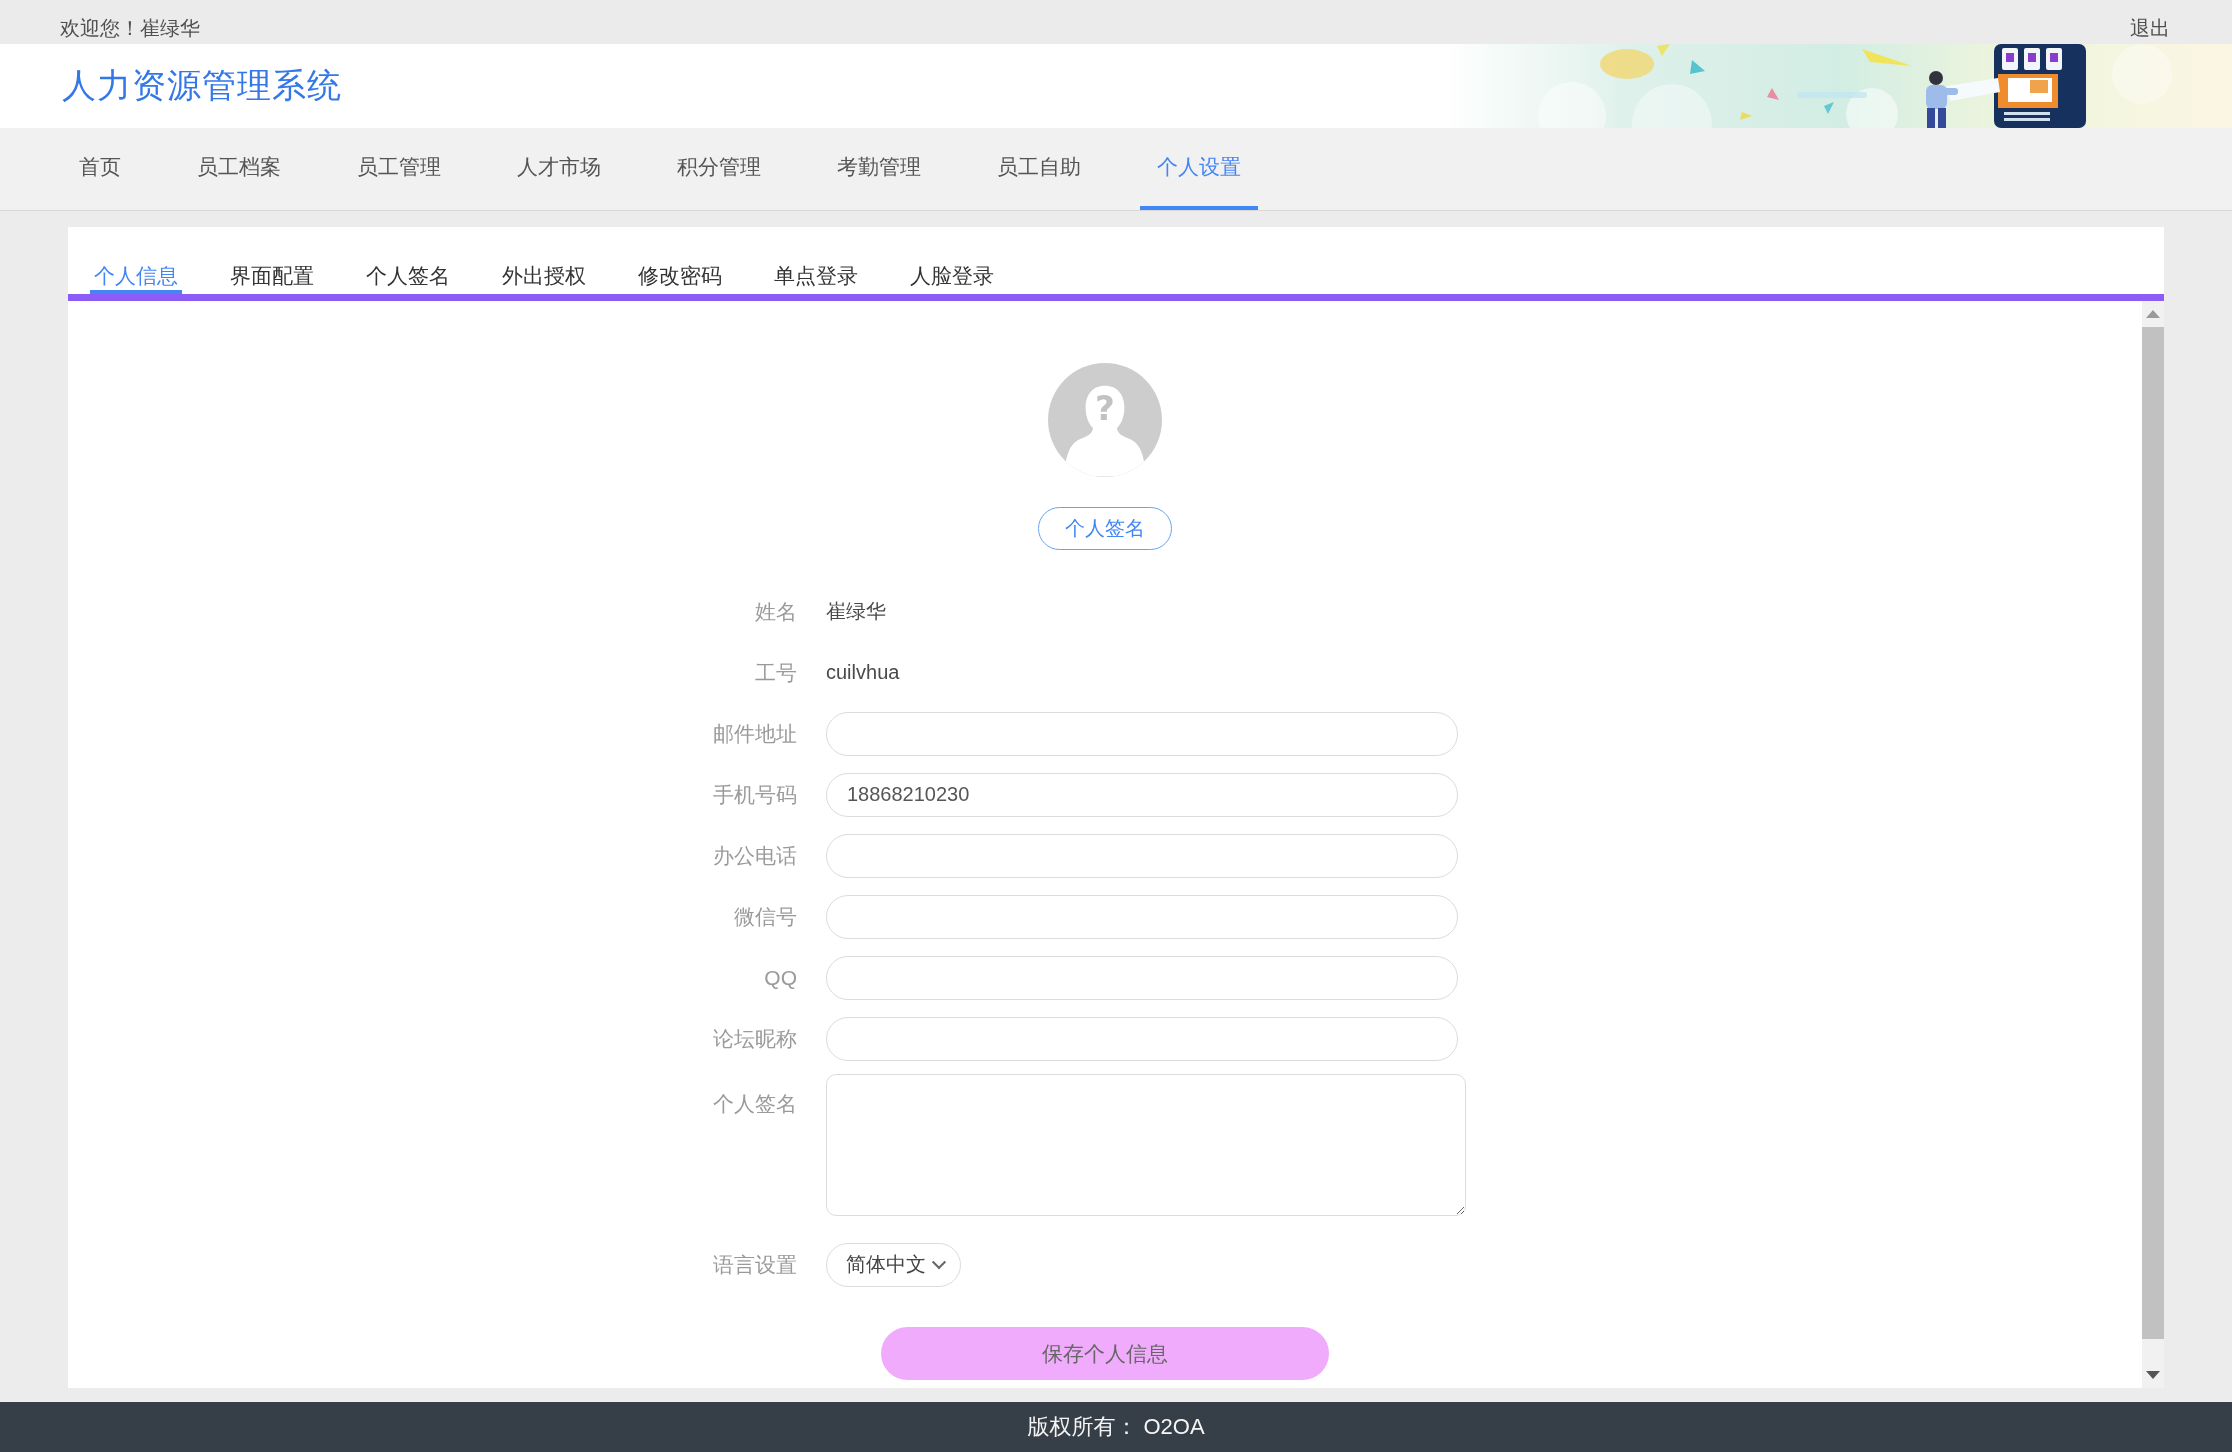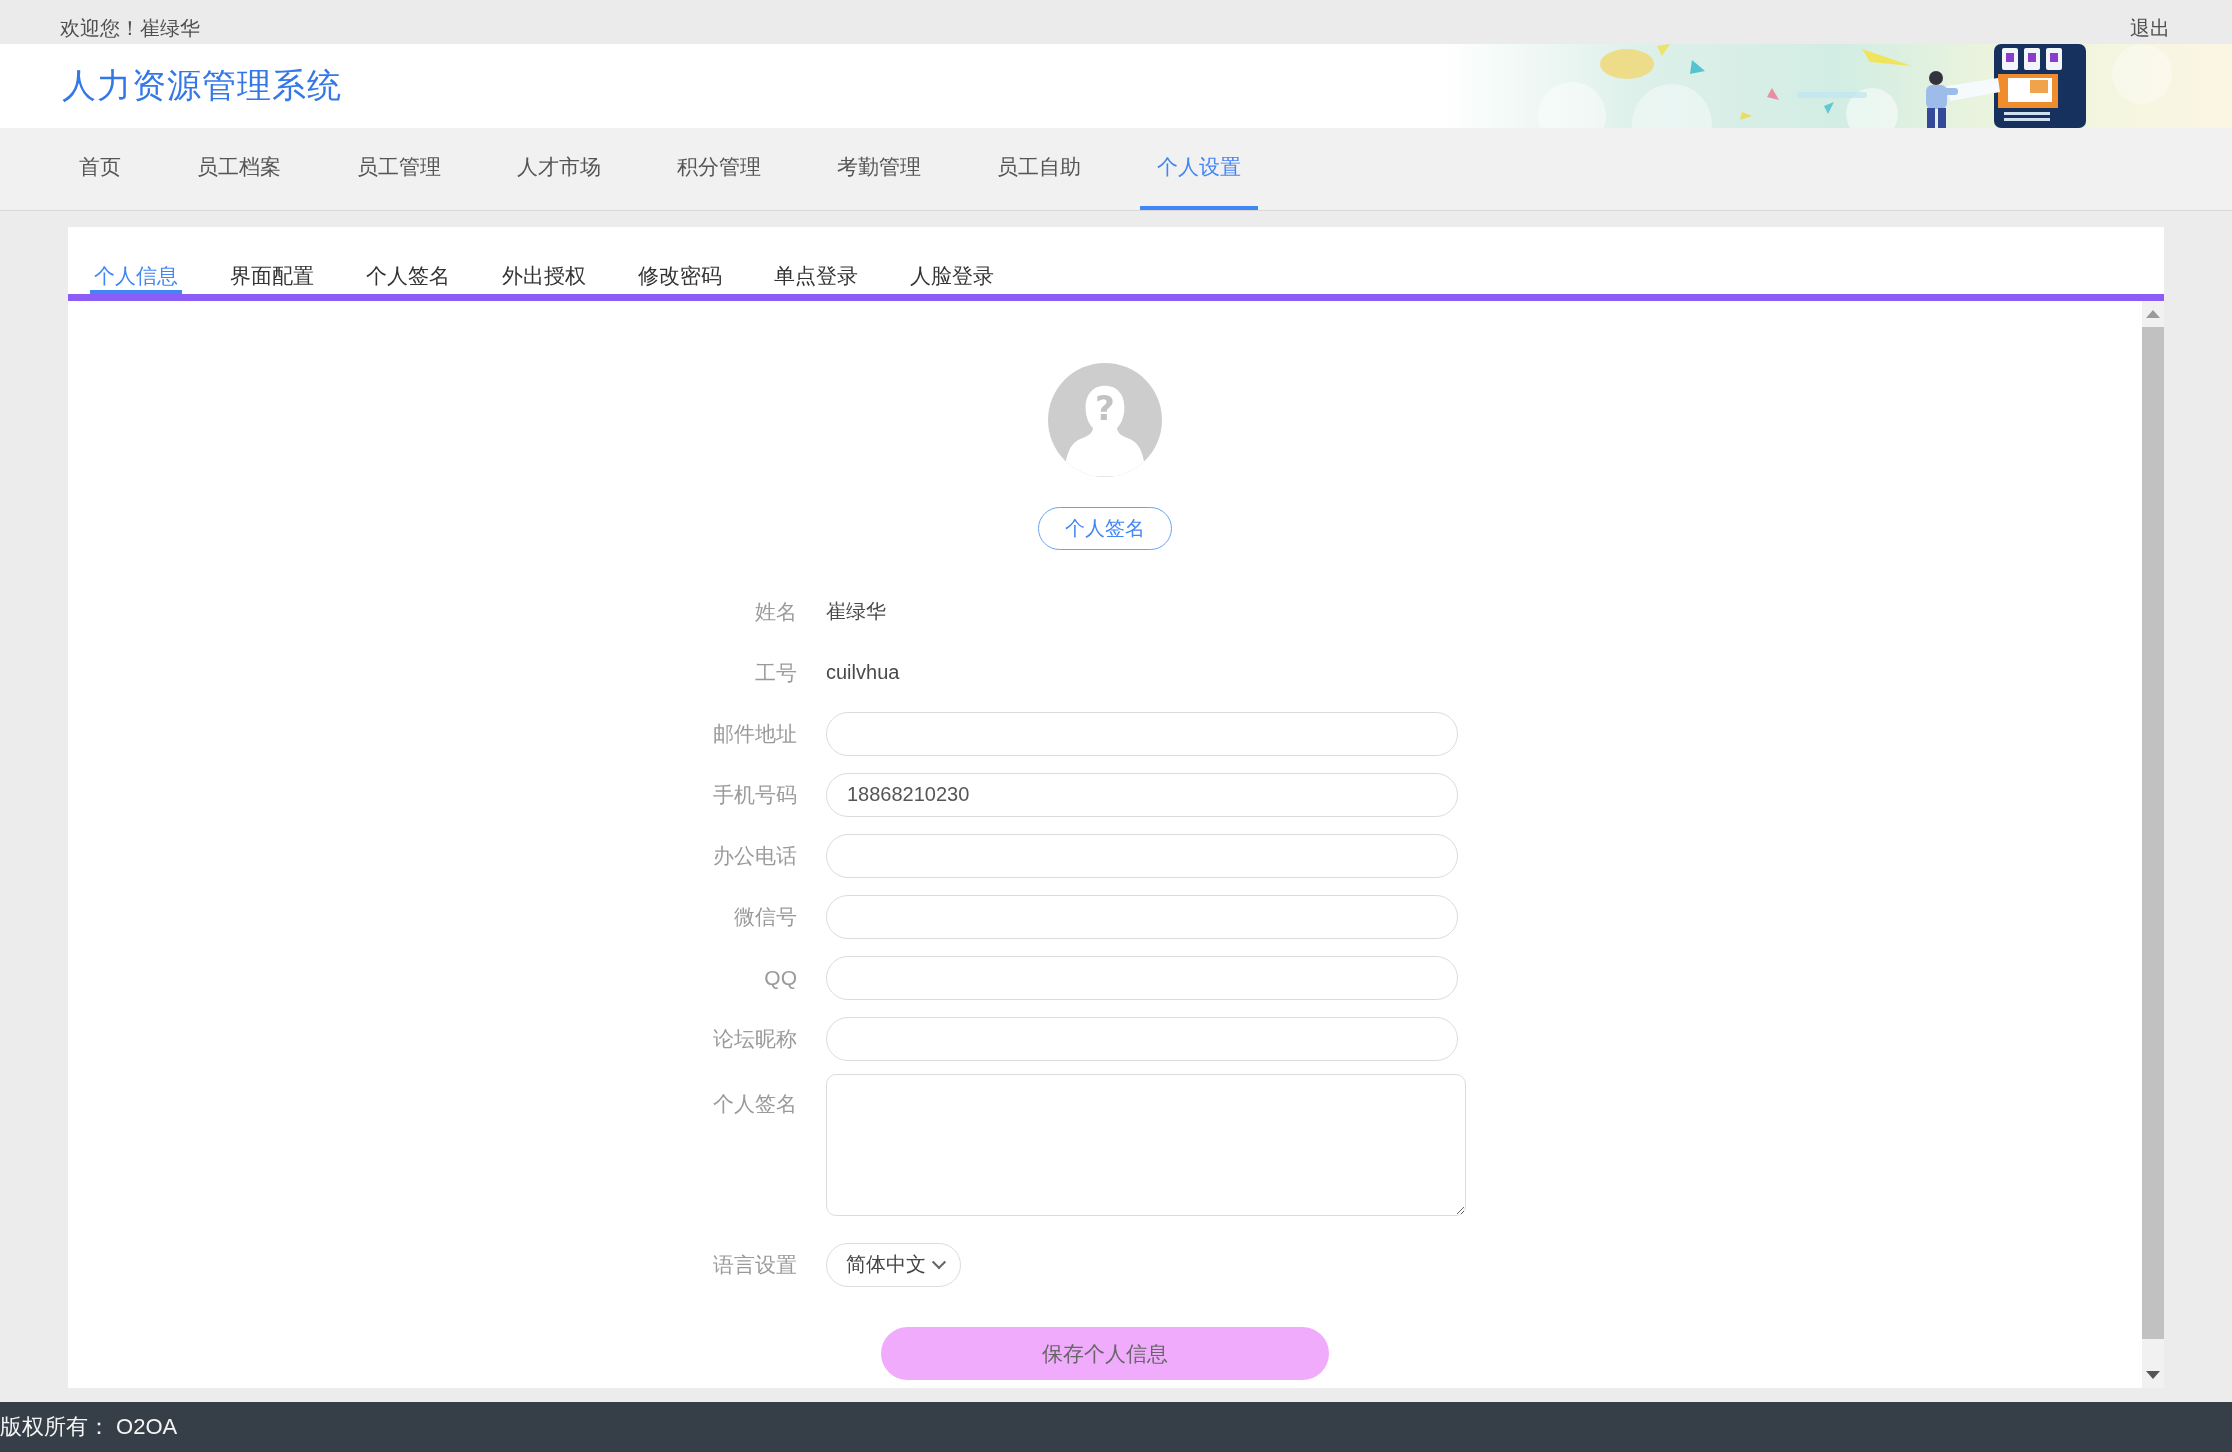--- a/index.html
+++ b/index.html
@@ -56,21 +56,21 @@
     padding:12px 16px; font-size:20px; color:#555; outline:none; resize:vertical; font-family:inherit; background:#fff; }
   .f-select { height:44px; border:1px solid #dcdcdc; border-radius:22px; background:#fff;
     display:inline-flex; align-items:center; padding:0 16px 0 19px; font-size:20px; color:#444; cursor:pointer; }
   .chev { width:10px; height:10px; border-right:2px solid #666; border-bottom:2px solid #666;
     transform:rotate(45deg) translate(-2px,-2px); margin-left:8px; }
   .save-wrap { align-self:center; margin-top:32px; }
   .btn-save { width:448px; height:53px; background:#f0abfc; border:none; border-radius:27px;
     font-size:21px; color:#666; cursor:pointer; font-family:Liberation Sans, sans-serif; }
   
   .footer { position:absolute; left:0; bottom:0; width:100%; height:50px; background:#363e48;
-    display:flex; align-items:center; color:#f5f5f5; font-size:22px; }
+    display:flex; align-items:center; justify-content:center; color:#f5f5f5; font-size:22px; }
 </style>
 </head>
 <body>
 
 <div class="topbar">
   <span>欢迎您！崔绿华</span>
   <span style="cursor:pointer;">退出</span>
 </div>
 
 <div class="header">

